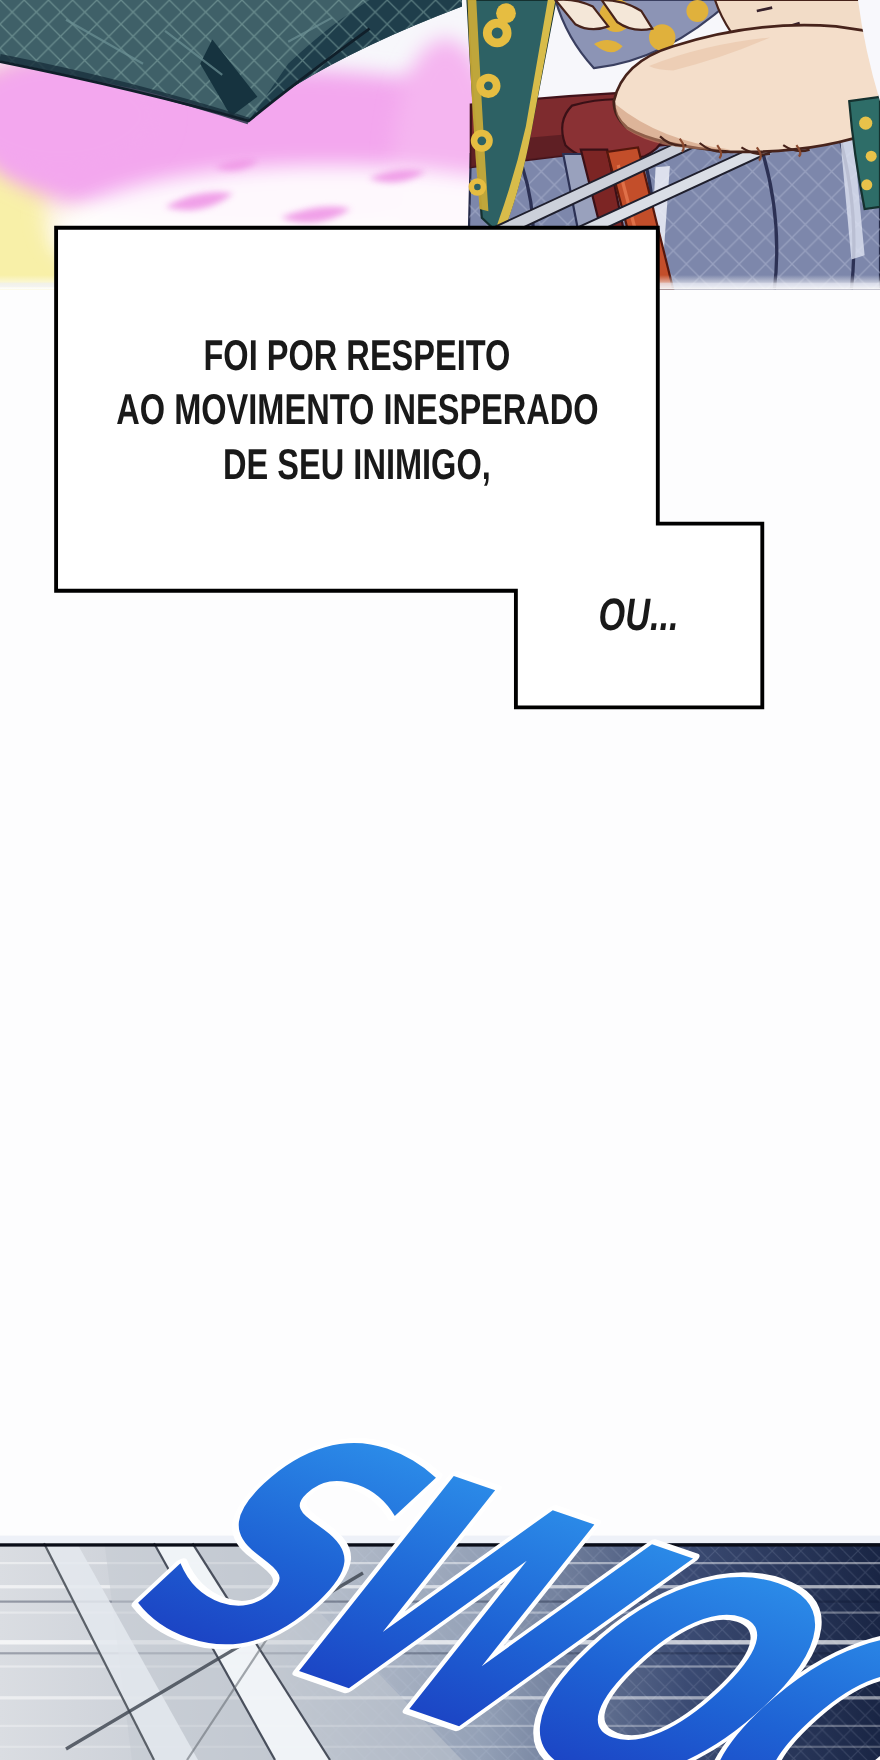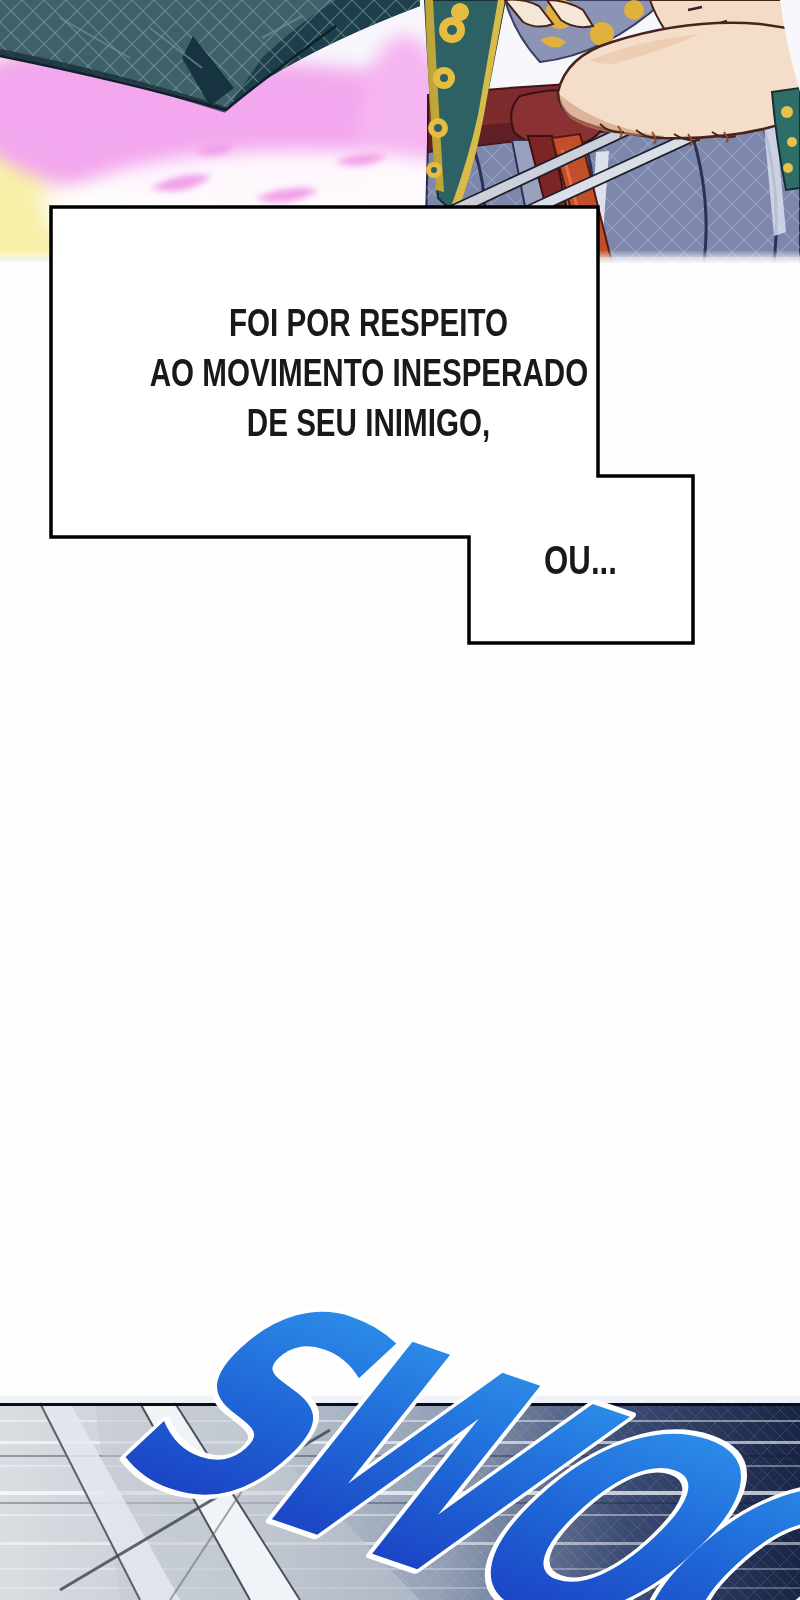--- a/index.html
+++ b/index.html
@@ -9,25 +9,25 @@
     background:#fdfdfe;
     overflow:hidden;
     font-family:"Liberation Sans", sans-serif;
   }
   .art-svg{position:absolute;left:0;top:0;width:800px;height:263px;display:block;}
   .speech-svg{position:absolute;left:0;top:0;width:800px;height:660px;display:block;}
   .sfx-svg{position:absolute;left:0;top:1150px;width:800px;height:450px;display:block;}
 
   .caption-box-1{
     position:absolute;left:51px;top:207px;width:547px;height:330px;
-    display:flex;align-items:center;justify-content:center;margin-left:44px;
+    display:flex;align-items:center;justify-content:center;
   }
   .caption-box-2{
     position:absolute;left:469px;top:476px;width:224px;height:167px;
-    display:flex;align-items:center;justify-content:center;
+    display:flex;align-items:center;justify-content:center;font-style:italic;
   }
   .cap-inner{
     width:100%;
     text-align:center;
     white-space:nowrap;
     transform:scale(0.80,1.06);
     transform-origin:50% 50%;
     font-weight:700;
     font-size:37px;
     line-height:47px;

